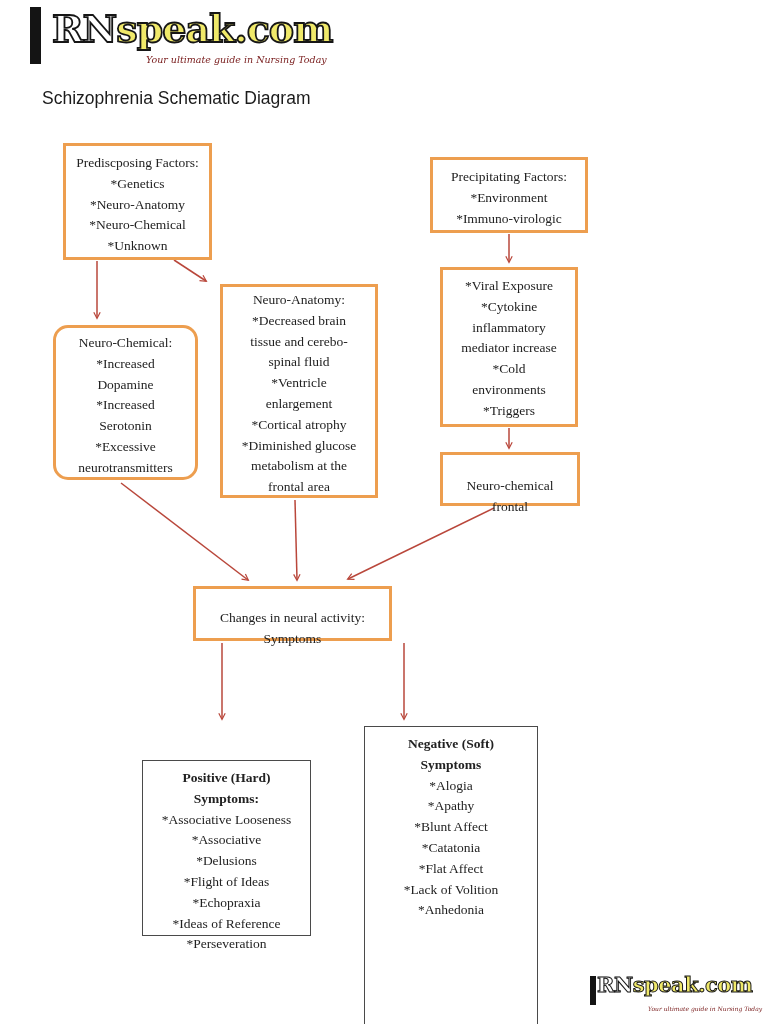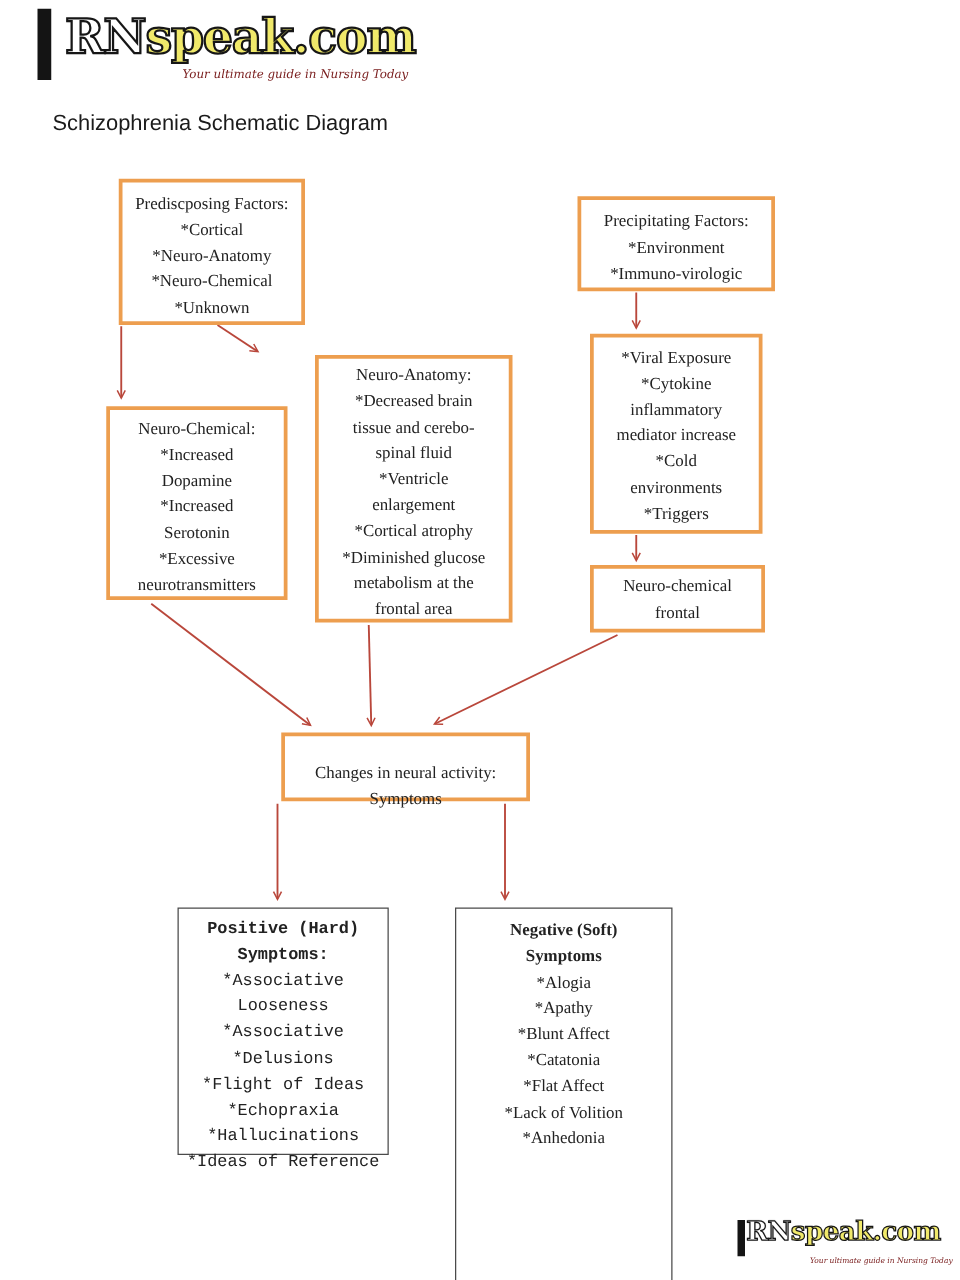--- a/index.html
+++ b/index.html
@@ -64,31 +64,31 @@
   }
   
   .dbox{
     position:absolute;
     background:#fff;
     text-align:center;
     font-size:13.5px;
     line-height:20.8px;
     padding-top:5px;
   }
-  .dbox.orange{border:3px solid var(--box-orange);margin-left:32px;}
+  .dbox.orange{border:3px solid var(--box-orange);}
   .dbox.plain{border:1.5px solid var(--symptom-border);}
   .dbox .bold-hd{font-weight:bold;}
   #box-predisposing{left:63px;top:143px;width:149px;height:117px;padding-top:7px;}
   #box-precipitating{left:430px;top:157px;width:158px;height:76px;padding-top:7px;}
   #box-neuro-anatomy{left:220px;top:284px;width:158px;height:214px;padding-top:3px;}
-  #box-neuro-chemical{left:53px;top:325px;width:145px;height:155px;padding-top:5px;}
+  #box-neuro-chemical{left:53px;top:325px;width:145px;height:155px;padding-top:5px;border-radius:15px;}
   #box-viral{left:440px;top:267px;width:138px;height:160px;padding-top:6px;}
-  #box-neuro-chem-changes{left:440px;top:452px;width:140px;height:54px;padding-top:4px;}
+  #box-neuro-chem-changes{left:440px;top:452px;width:140px;height:54px;padding-top:21px;}
   #box-changes{left:193px;top:586px;width:199px;height:55px;padding-top:19px;}
-  #box-positive{left:142px;top:726px;width:169px;height:198px;padding-top:7px;font-family:Liberation Mono, monospace;}
+  #box-positive{left:142px;top:760px;width:169px;height:176px;padding-top:7px;}
   #box-negative{left:364px;top:726px;width:174px;height:304px;padding-top:7px;}
   
   #arrows{position:absolute;left:0;top:0;pointer-events:none;}
   .arrow{stroke:var(--arrow-red);stroke-width:1.5;fill:none;}
   .ah-path{stroke:var(--arrow-red);fill:none;stroke-width:1.2;}
 </style>
 </head>
 <body>
 
 <div id="page">
@@ -113,21 +113,21 @@
     <line class="arrow" x1="509" y1="428" x2="509" y2="448" marker-end="url(#ah)"></line>
     <line class="arrow" x1="121" y1="483" x2="248" y2="580" marker-end="url(#ah)"></line>
     <line class="arrow" x1="295" y1="500" x2="297" y2="580" marker-end="url(#ah)"></line>
     <line class="arrow" x1="494" y1="508" x2="348" y2="579" marker-end="url(#ah)"></line>
     <line class="arrow" x1="222" y1="643" x2="222" y2="719" marker-end="url(#ah)"></line>
     <line class="arrow" x1="404" y1="643" x2="404" y2="719" marker-end="url(#ah)"></line>
   </svg>
 
   <div class="dbox orange" id="box-predisposing">
       <div>Prediscposing Factors:</div>
-      <div>*Cortical</div>
+      <div>*Genetics</div>
       <div>*Neuro-Anatomy</div>
       <div>*Neuro-Chemical</div>
       <div>*Unknown</div>
     </div>
 
   <div class="dbox orange" id="box-precipitating">
       <div>Precipitating Factors:</div>
       <div>*Environment</div>
       <div>*Immuno-virologic</div>
     </div>
@@ -179,22 +179,22 @@
     <div class="bold-hd">
         <div>Positive (Hard)</div>
         <div>Symptoms:</div>
       </div>
     <div>
         <div>*Associative Looseness</div>
         <div>*Associative</div>
         <div>*Delusions</div>
         <div>*Flight of Ideas</div>
         <div>*Echopraxia</div>
-        <div>*Hallucinations</div>
         <div>*Ideas of Reference</div>
+        <div>*Perseveration</div>
       </div>
   </div>
 
   <div class="dbox plain" id="box-negative">
     <div class="bold-hd">
         <div>Negative (Soft)</div>
         <div>Symptoms</div>
       </div>
     <div>
         <div>*Alogia</div>

